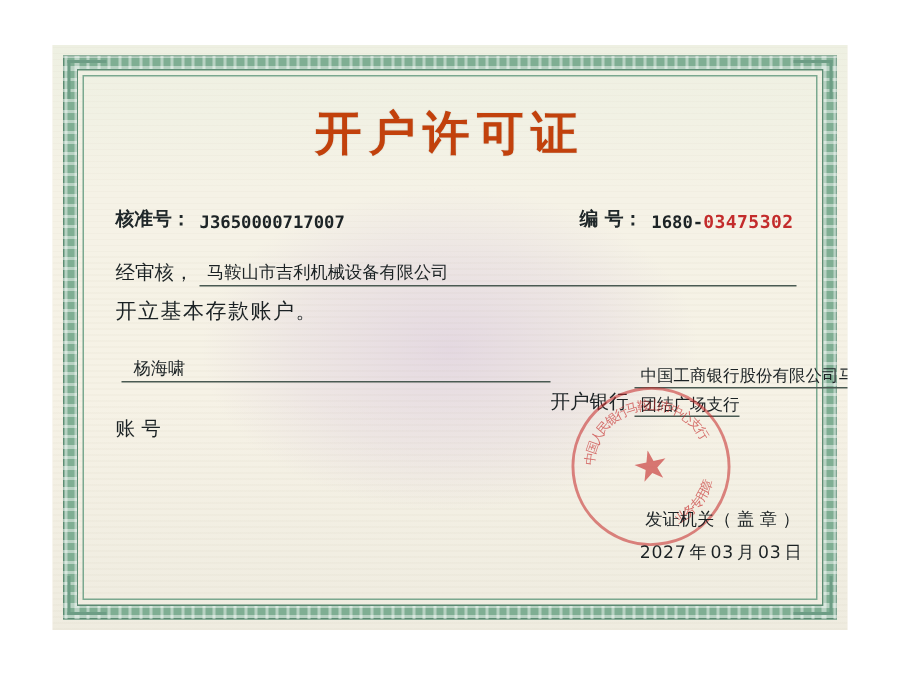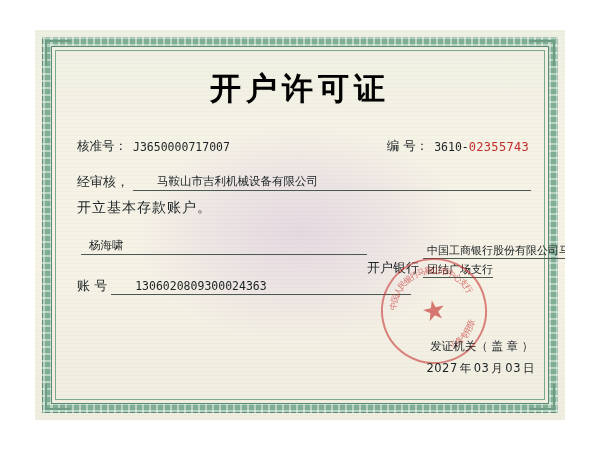--- a/index.html
+++ b/index.html
@@ -121,21 +121,21 @@
     top: 28px;
     right: 30px;
     bottom: 26px;
   }
   .title {
     text-align: center;
     font-family: "DejaVu Sans", "Liberation Sans", sans-serif;
     font-size: 31px;
     font-weight: bold;
     letter-spacing: 5px;
-    color: #000000;
+    color: #c2410c;
     margin-top: 10px;
     text-shadow: 0 0 1px rgba(0,0,0,0.2);
   }
 
   .row-codes {
     display: flex;
     justify-content: space-between;
     align-items: baseline;
     margin-top: 28px;
     padding: 0 6px 0 12px;
@@ -154,21 +154,21 @@
   .val-mono {
     font-family: "DejaVu Sans Mono", "Liberation Mono", monospace;
     font-size: 11.5px;
   }
   .val-red {
     color: #c32c2c;
     font-family: "DejaVu Sans Mono", "Liberation Mono", monospace;
     font-size: 12px;
     letter-spacing: 0.3px;
   }
-  .codes-left, .codes-right { display: flex; align-items: center; }
+  .codes-left, .codes-right { display: flex; align-items: flex-end; font-weight: bold; }
 
   .body-line {
     display: flex;
     align-items: flex-end;
     margin-top: 18px;
     padding-left: 12px;
   }
   .body-text {
     font-size: 13px;
     color: #1b2224;
@@ -177,21 +177,21 @@
   .fill {
     flex: 1 1 auto;
     min-width: 10px;
     border-bottom: 1px solid #4a5a52;
     margin: 0 4px;
     height: 15px;
     position: relative;
   }
   .fill > span {
     position: absolute;
-    left: 24px;
+    left: 5px;
     bottom: 1px;
     font-size: 11.5px;
     color: #1b2224;
     white-space: nowrap;
   }
 
   .line2 {
     margin-top: 8px;
     padding-left: 12px;
     font-size: 14px;
@@ -319,22 +319,22 @@
 
       <div class="title">开户许可证</div>
 
       <div class="row-codes">
         <div class="codes-left">
           <span class="lbl">核准号：</span>
           <span class="val val-mono">J3650000717007</span>
         </div>
         <div class="codes-right">
           <span class="lbl">编 号：</span>
-          <span class="val val-mono">3610-</span>
-          <span class="val-red">02355743</span>
+          <span class="val val-mono">1680-</span>
+          <span class="val-red">03475302</span>
         </div>
       </div>
 
       <div class="body-line">
         <span class="body-text">经审核，</span>
         <span class="fill">
           <span>马鞍山市吉利机械设备有限公司</span>
         </span>
       </div>
 
@@ -350,23 +350,20 @@
           <span class="body-text">开户银行</span>
           <span class="bank-box">
             <span class="bank-l1">中国工商银行股份有限公司马鞍山</span>
             <span class="bank-l2">团结广场支行</span>
           </span>
         </div>
       </div>
 
       <div class="row-account">
         <span class="body-text">账 号</span>
-        <span class="fill">
-          <span class="val-mono">1306020809300024363</span>
-        </span>
       </div>
 
     </div>
 
     <div class="seal">
       <div class="seal-text">
           <span style="transform: translate(-37.6px, -13.7px) rotate(290deg) translate(-50%, -50%);">中</span>
           <span style="transform: translate(-34.4px, -20.5px) rotate(300.8deg) translate(-50%, -50%);">国</span>
           <span style="transform: translate(-29.9px, -26.5px) rotate(311.5deg) translate(-50%, -50%);">人</span>
           <span style="transform: translate(-24.5px, -31.7px) rotate(322.3deg) translate(-50%, -50%);">民</span>

